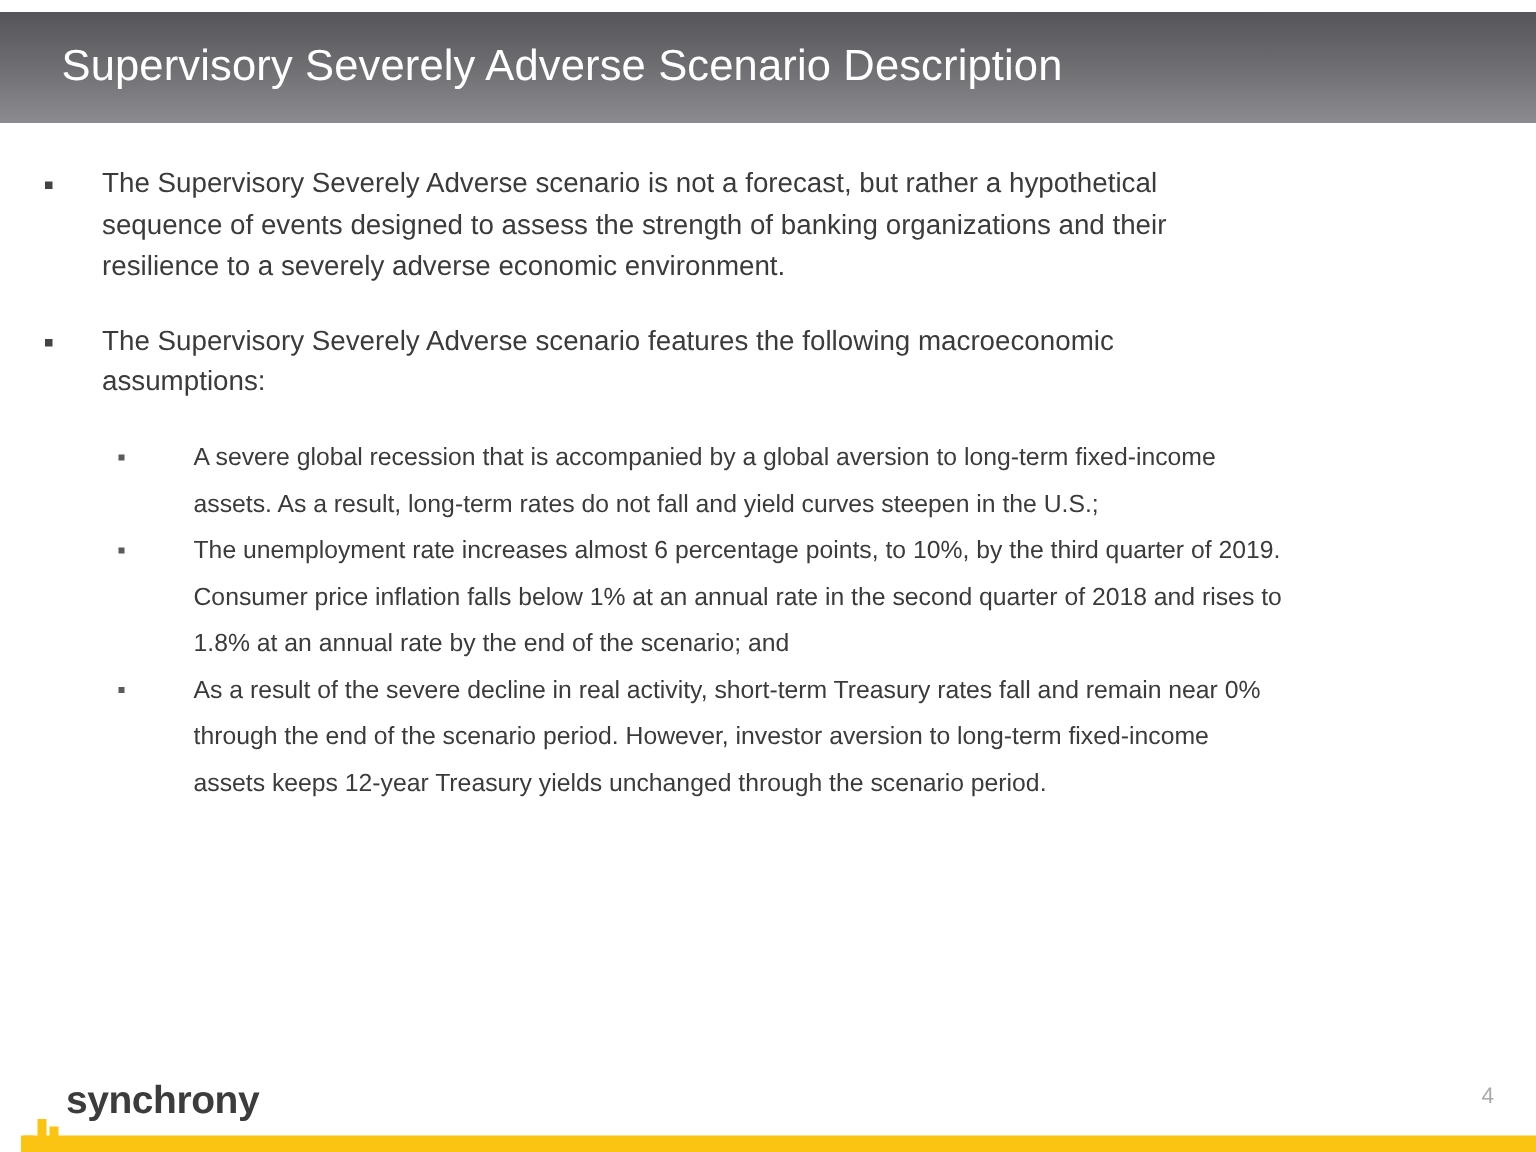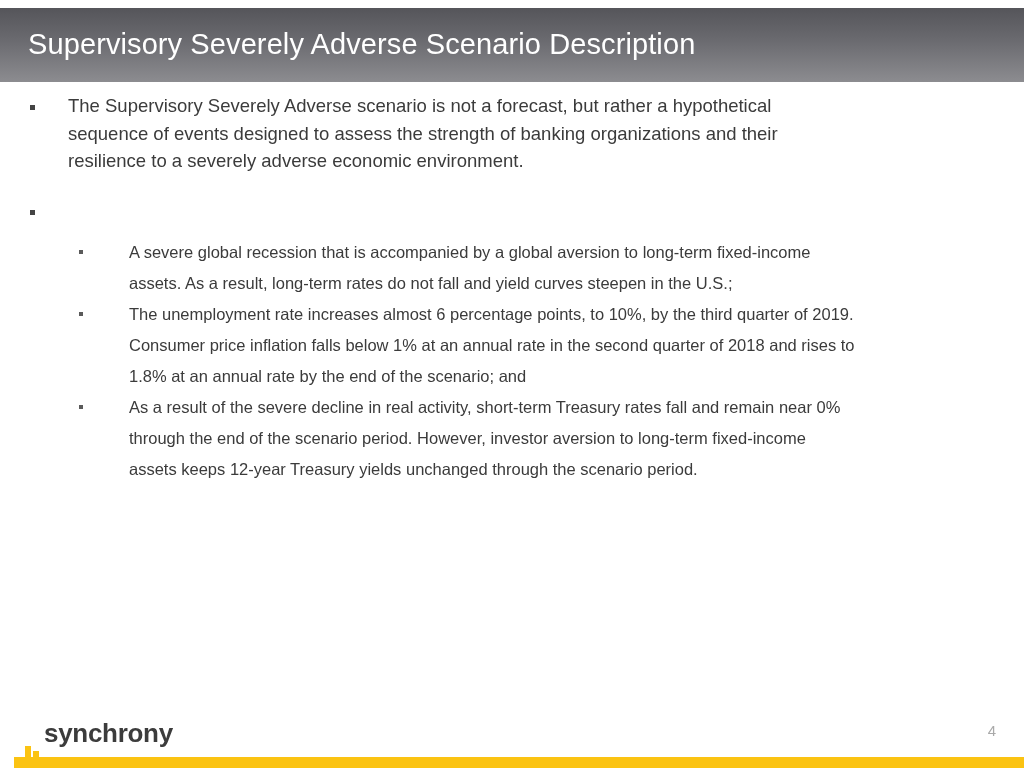--- a/index.html
+++ b/index.html
@@ -24,30 +24,30 @@
     height: 74px;
     background: linear-gradient(to bottom, #55555a 0%, #6b6b70 45%, #8c8c90 100%);
     display: flex;
     align-items: center;
   }
   .title-text {
     color: #ffffff;
     font-size: 29px;
     font-weight: 400;
     letter-spacing: 0.1px;
-    padding-left: 28px;
+    padding-left: 41px;
     line-height: 1.1;
     white-space: nowrap;
   }
 
   
   .content {
     position: absolute;
     left: 0;
-    top: 92px;
+    top: 108px;
     width: 856px;
   }
 
   .bullet-l1 {
     display: flex;
     align-items: flex-start;
     padding-left: 30px;
     margin-bottom: 22px;
   }
   .bullet-l1 .marker {
@@ -165,20 +165,21 @@
 
 <div class="content">
 
   <div class="bullet-l1">
     <span class="marker"></span>
     <span class="text">The Supervisory Severely Adverse scenario is not a forecast, but rather a hypothetical sequence of events designed to assess the strength of banking organizations and their resilience to a severely adverse economic environment.</span>
   </div>
 
   <div class="bullet-l1">
     <span class="marker"></span>
+    <span class="text">The Supervisory Severely Adverse scenario features the following macroeconomic assumptions:</span>
   </div>
 
   <div class="sublist">
     <div class="bullet-l2">
       <span class="marker"></span>
       <span class="text">A severe global recession that is accompanied by a global aversion to long-term fixed-income assets.  As a result, long-term rates do not fall and yield curves steepen in the U.S.;</span>
     </div>
     <div class="bullet-l2">
       <span class="marker"></span>
       <span class="text">The unemployment rate increases almost 6 percentage points, to 10%, by the third quarter of 2019.  Consumer price inflation falls below 1% at an annual rate in the second quarter of 2018 and rises to 1.8% at an annual rate by the end of the scenario; and</span>

